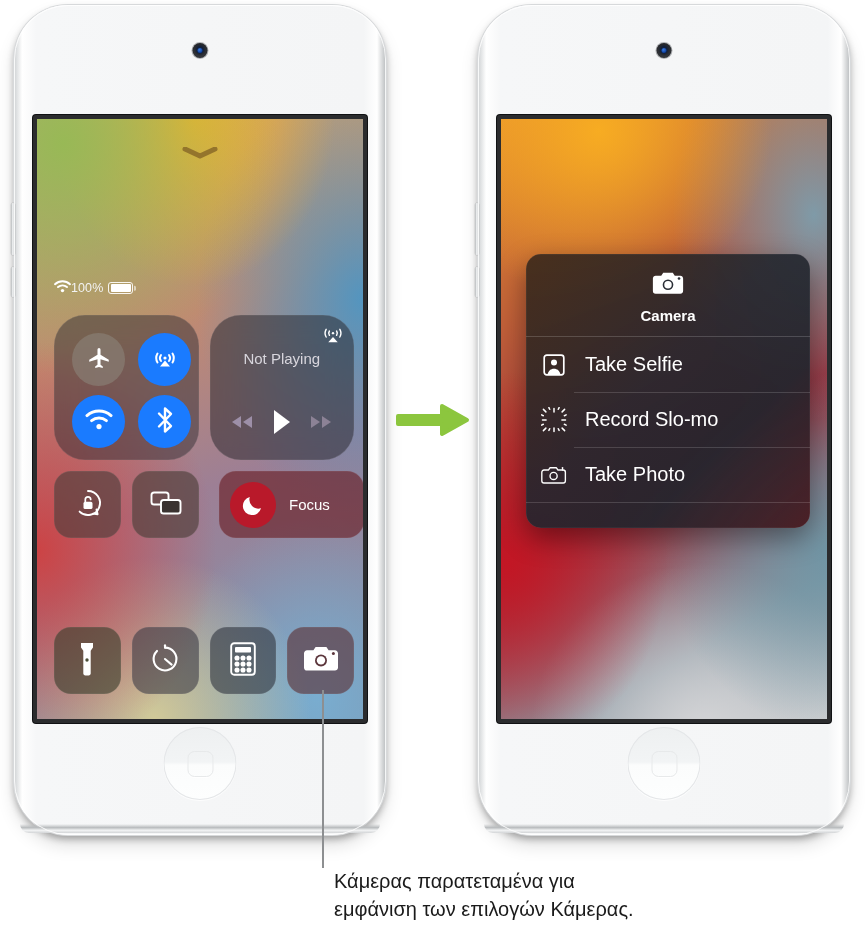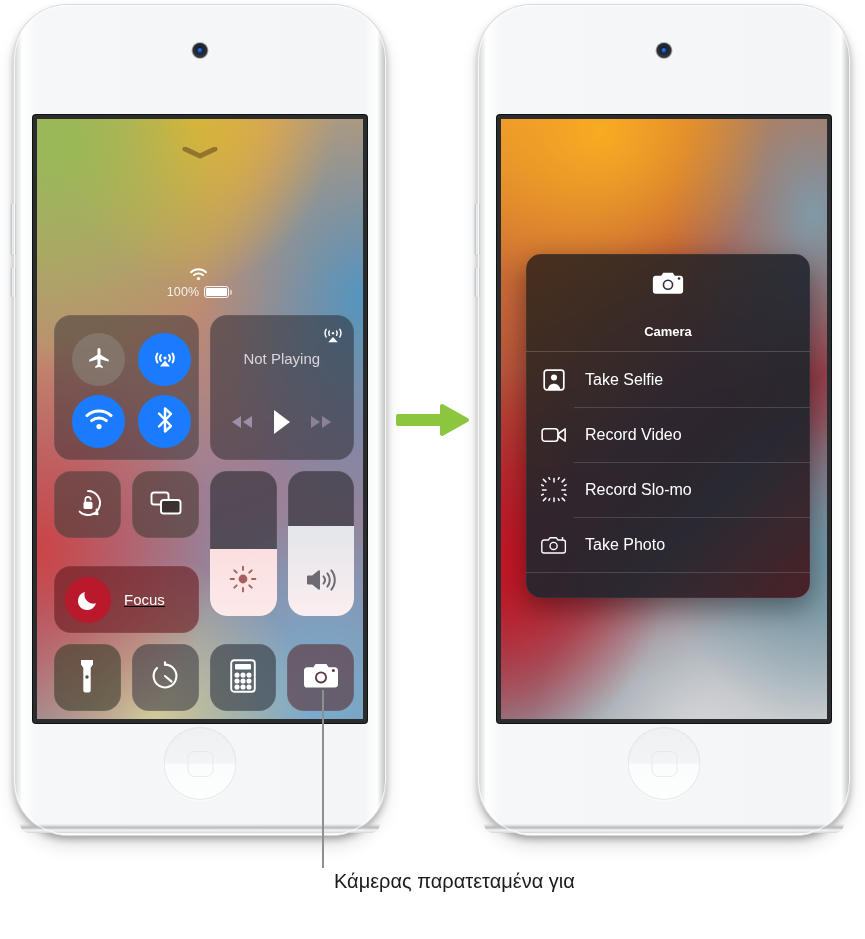--- a/index.html
+++ b/index.html
@@ -116,43 +116,43 @@
   
   .grab{
     position:absolute; left:50%; top:28px; transform:translateX(-50%);
     width:36px; height:12px;
   }
   .grab svg{ display:block; }
 
   
   .statusbar{
     position:absolute; left:0; right:4px; top:158px; height:22px;
-    display:flex; align-items:center; justify-content:flex-end;
-    padding:0 17px; color:#ffffff;flex-direction:column;
+    display:flex; align-items:center; justify-content:flex-start;
+    padding:0 17px; color:#ffffff;
   }
   .sb-right{ display:flex; align-items:center; gap:5px; }
   .sb-pct{ font-size:12.5px; font-weight:500; letter-spacing:.1px; color:#f2f2f2; }
   .batt{
     width:25px; height:12px; border:1.4px solid rgba(255,255,255,.9);
     border-radius:3px; position:relative; padding:1.3px;
   }
   .batt::after{
     content:""; position:absolute; right:-3.4px; top:50%; transform:translateY(-50%);
     width:2px; height:4.5px; background:rgba(255,255,255,.55); border-radius:0 1.5px 1.5px 0;
   }
   .batt i{ display:block; width:100%; height:100%; background:#fff; border-radius:1px; }
 
   
   .cc{ position:absolute; left:17px; top:196px; width:300px; }
   .cc-row{ display:flex; gap:11px; margin-bottom:11px; }
 
   .mod{
     background: rgba(40,40,45,0.46);
     backdrop-filter: blur(12px);
-    border-radius:17px;
+    border-radius:31px;
     position:relative;
     box-shadow: inset 0 0 0 .5px rgba(255,255,255,.10);
   }
   .mod-conn{ width:145px; height:145px; position:relative; }
   .toggle{
     position:absolute; width:53px; height:53px; border-radius:50%;
     display:flex; align-items:center; justify-content:center;
   }
   .toggle.off{ background: rgba(138,130,120,.62); }
   .toggle.on { background: #1a7bff; }
@@ -210,30 +210,30 @@
     position:absolute; left:25px; top:135px; width:284px;
     border-radius:15px; overflow:hidden;
     background: linear-gradient(135deg, rgba(58,40,26,.90) 0%, rgba(34,38,46,.90) 45%, rgba(30,36,44,.90) 70%, rgba(72,22,28,.92) 100%);
     backdrop-filter: blur(18px);
     box-shadow: 0 10px 28px rgba(0,0,0,.40), inset 0 0 0 .5px rgba(255,255,255,.09);
   }
   .ctx-head{
     padding:17px 0 12px; text-align:center;
     border-bottom:.5px solid rgba(255,255,255,.17);
   }
-  .ctx-head .ttl{ color:#fff; font-size:13px; font-weight:700; margin-top:24px; }
+  .ctx-head .ttl{ color:#fff; font-size:15px; font-weight:700; margin-top:7px; }
   .ctx-item{
     height:55px; display:flex; align-items:center; gap:18px;
     padding:0 0 0 15px; position:relative;
   }
   .ctx-item + .ctx-item::before{
     content:""; position:absolute; left:48px; right:0; top:0; height:.5px;
     background:rgba(255,255,255,.15);
   }
-  .ctx-item .lbl{ color:#fff; font-size:16px; }
+  .ctx-item .lbl{ color:#fff; font-size:20px; }
   .ctx-ic{ width:26px; height:26px; display:flex; align-items:center; justify-content:center; }
   .ctx-foot{ height:26px; border-top:.5px solid rgba(255,255,255,.15); }
 
   
   .arrow{ position:absolute; left:396px; top:402px; width:74px; height:36px; }
 
   
   .callout-line{
     position:absolute; left:322px; top:690px; width:2px; height:178px;
     background:#8d8f91;
@@ -351,21 +351,21 @@
                 <svg width="26" height="16" viewBox="0 0 26 16" fill="#8c8296">
                   <path d="M3 2 L12 8 L3 14 Z"></path>
                     <path d="M14 2 L23 8 L14 14 Z"></path>
                 </svg>
               </span>
             </div>
           </div>
         </div>
 
         <div class="cc-row">
-          <div style="display:flex; flex-direction:column; gap:28px;text-decoration:underline;">
+          <div style="display:flex; flex-direction:row; gap:20px;">
             <div style="display:flex; gap:11px;">
               <div class="mod sq-tile" style="display:flex;align-items:center;justify-content:center;background:rgba(72,60,56,.60)">
                 <span>
                   <svg width="32" height="32" viewBox="0 0 32 32" fill="none" stroke="#fff" stroke-width="1.9">
                     <path d="M16 4a12 12 0 1 1-8.4 20.6" stroke-linecap="round"></path>
                     <path d="M24.5 22.5 L25.6 27.2 L21 26.6" stroke-linecap="round" stroke-linejoin="round"></path>
                     <rect x="11.5" y="14.8" width="9" height="7.2" rx="1.6" fill="#fff" stroke="none"></rect>
                     <path d="M13.3 14.8v-2.3a2.7 2.7 0 0 1 5.4 0" stroke-width="1.7" stroke-linecap="round"></path>
                   </svg>
                 </span>
@@ -494,29 +494,20 @@
           <span class="ctx-ic">
             <svg width="24" height="24" viewBox="0 0 24 24" fill="none" stroke="#fff" stroke-width="1.7">
               <rect x="2.2" y="2.2" width="19.6" height="19.6" rx="2.6"></rect>
               <circle cx="12" cy="9.4" r="3" fill="#fff" stroke="none"></circle>
               <path d="M5.4 21.8c.8-4 3.4-6.1 6.6-6.1s5.8 2.1 6.6 6.1z" fill="#fff" stroke="none"></path>
             </svg>
           </span>
           <span class="lbl">Take Selfie</span>
         </div>
 
-        <div class="ctx-item">
-          <span class="ctx-ic">
-            <svg width="28" height="20" viewBox="0 0 28 20" fill="none" stroke="#fff" stroke-width="1.7">
-              <rect x="1.2" y="3.2" width="17" height="13.6" rx="3"></rect>
-              <path d="M19 8.4 L26 3.4 v13.2 L19 11.6z" stroke-linejoin="round"></path>
-            </svg>
-          </span>
-          <span class="lbl">Record Video</span>
-        </div>
 
         <div class="ctx-item">
           <span class="ctx-ic">
             <svg width="26" height="26" viewBox="0 0 26 26" fill="none" stroke="#fff" stroke-width="1.5" stroke-linecap="round">
               <g>
                 <path d="M13 1.5v3.6M13 20.9v3.6M1.5 13h3.6M20.9 13h3.6"></path>
                 <path d="M4.9 4.9 2.4 2.4M21.1 21.1l2.5 2.5M21.1 4.9l2.5-2.5M4.9 21.1l-2.5 2.5"></path>
                 <path d="M8.7 2.3 7.9 .6M18.1 23.4l-.8-1.7M23.4 8.7l1.7-.8M.6 18.1l1.7-.8"></path>
                 <path d="M17.3 2.3l.8-1.7M7.9 23.4l.8-1.7M23.4 17.3l1.7.8M.6 7.9l1.7.8"></path>
               </g>
@@ -548,15 +539,16 @@
 
   <div class="arrow">
     <svg width="74" height="36" viewBox="0 0 74 36">
       <path d="M2 14 H46 V4 L71 18 L46 32 V22 H2 Z" fill="#8CC63E" stroke="#8CC63E" stroke-width="4" stroke-linejoin="round"></path>
     </svg>
   </div>
 
   <div class="callout-line"></div>
   <div class="caption">
     <span>Κάμερας παρατεταμένα για</span>
+    <span>εμφάνιση των επιλογών Κάμερας.</span>
   </div>
 
 </div>
 
 </body></html>

